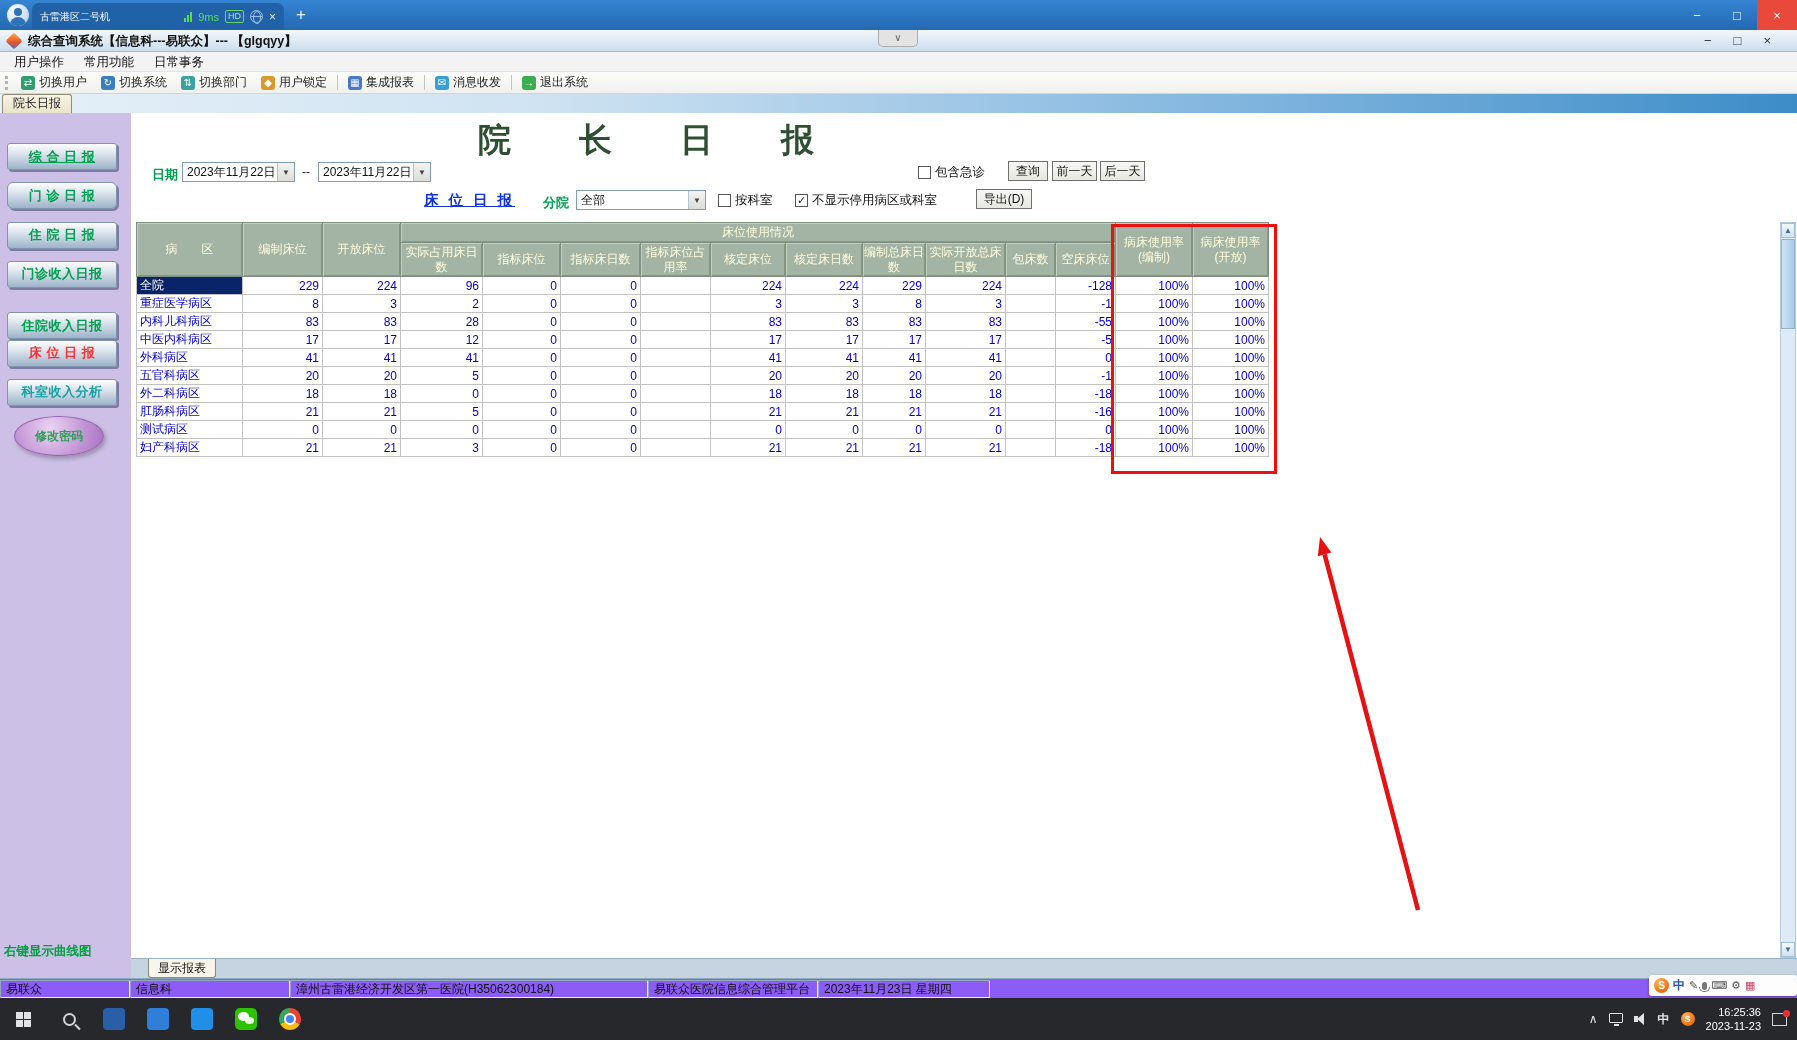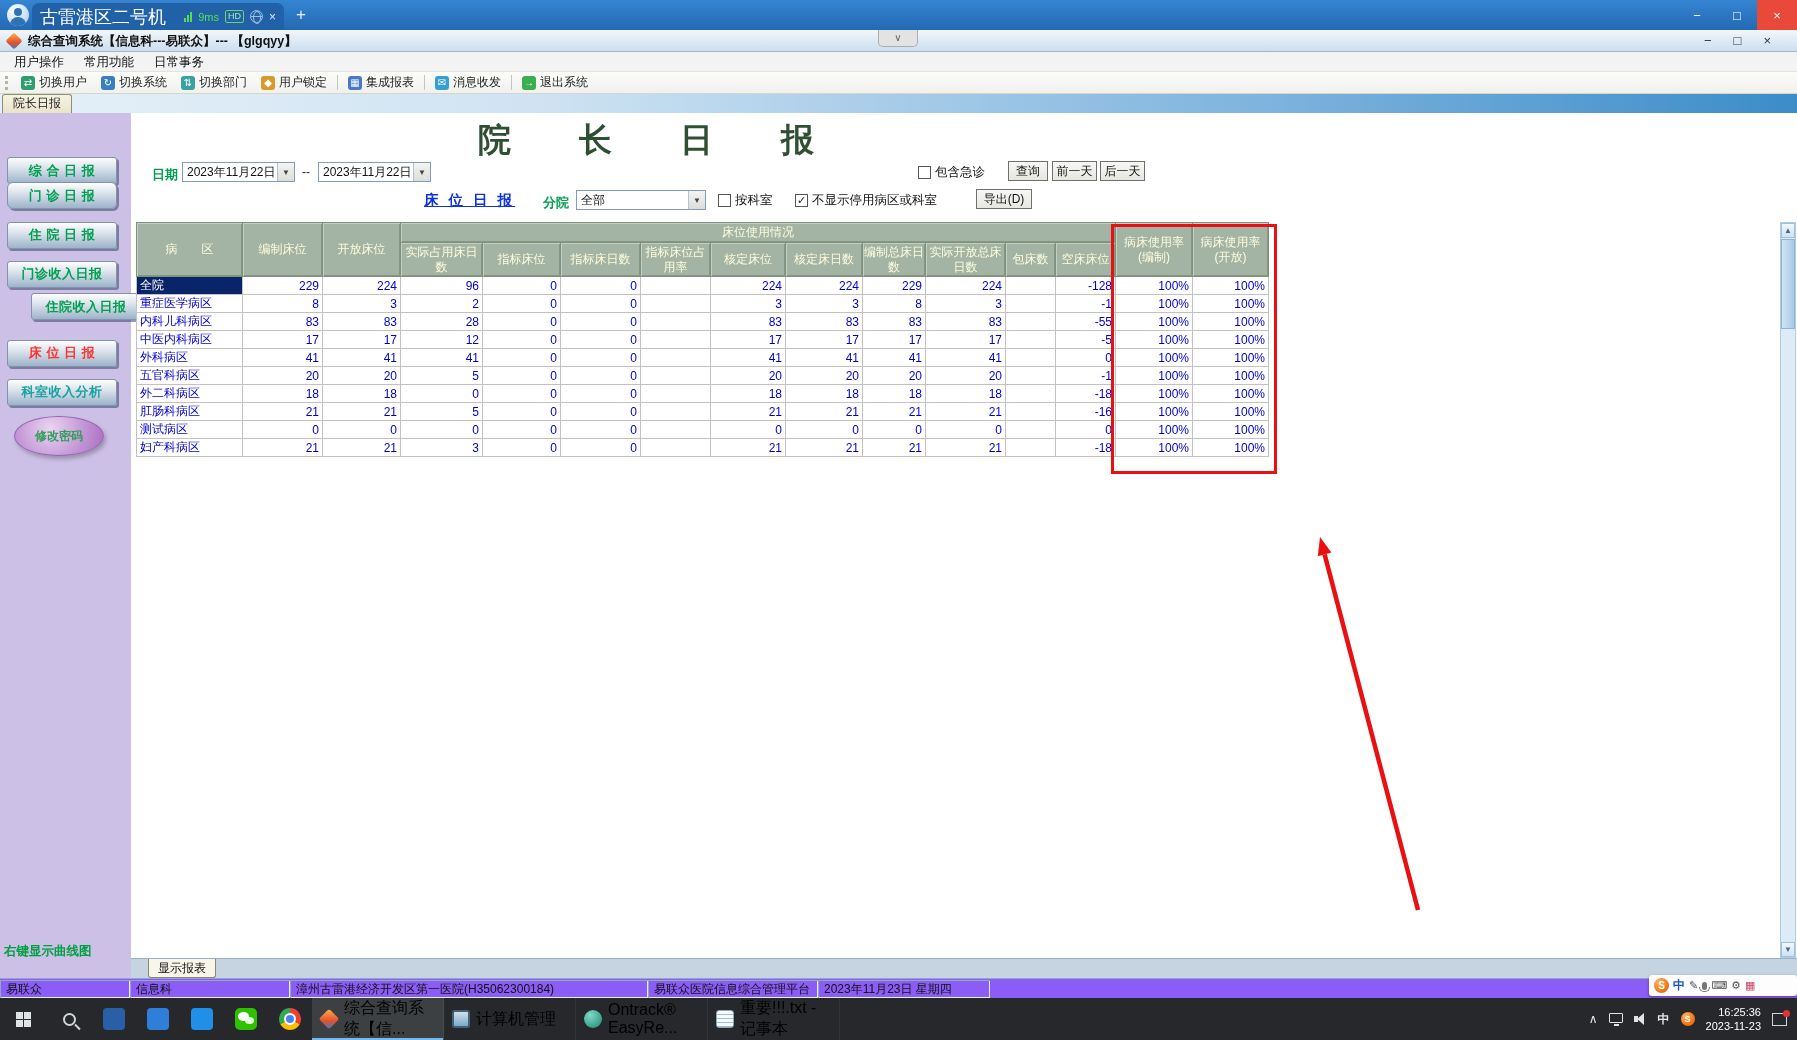--- a/index.html
+++ b/index.html
@@ -5,21 +5,21 @@
   *{box-sizing:border-box;margin:0;padding:0;}
   body{background:#555;font-family:"Liberation Sans","DejaVu Sans",sans-serif;}
   #screen{position:relative;width:1797px;height:1040px;background:#fff;overflow:hidden;}
 
   
   .remote-bar{position:absolute;left:0;top:0;width:1797px;height:30px;background:linear-gradient(#3585d2,#2468b2);}
   .rb-logo{position:absolute;left:7px;top:4px;width:22px;height:22px;border-radius:50%;background:radial-gradient(circle at 35% 30%,#ffffff,#cfe2f8 55%,#9cc0ea);overflow:hidden;}
   .rb-logo:before{content:"";position:absolute;left:7px;top:4px;width:8px;height:8px;border-radius:50%;background:#2e72b8;}
   .rb-logo:after{content:"";position:absolute;left:3px;top:13px;width:16px;height:10px;border-radius:8px 8px 0 0;background:#2e72b8;}
   .rb-tab{position:absolute;left:32px;top:3px;width:252px;height:27px;border-radius:7px 7px 0 0;background:#2061a8;display:flex;align-items:center;gap:6px;padding:0 8px;}
-  .rb-title{color:#fff;font-size:18px;white-space:nowrap;flex:1;overflow:hidden;}
+  .rb-title{color:#fff;font-size:10px;white-space:nowrap;flex:1;overflow:hidden;}
   .rb-signal{display:inline-flex;align-items:flex-end;gap:1px;height:10px;}
   .rb-signal i{display:block;width:2px;background:#52e052;}
   .rb-signal i:nth-child(1){height:4px;}.rb-signal i:nth-child(2){height:7px;}.rb-signal i:nth-child(3){height:10px;}
   .rb-latency{color:#52e052;font-size:11px;}
   .rb-hd{border:1px solid #6fd06f;color:#a8eca8;font-size:9px;border-radius:2px;padding:0 2px;line-height:11px;}
   .rb-globe{width:13px;height:13px;border-radius:50%;border:1px solid #bcd6ee;position:relative;opacity:.8;flex:none;}
   .rb-globe:before{content:"";position:absolute;left:50%;top:0;width:6px;height:11px;margin-left:-3px;border:1px solid #bcd6ee;border-radius:50%;}
   .rb-globe:after{content:"";position:absolute;left:0;top:5px;width:11px;border-top:1px solid #bcd6ee;}
   .rb-x{color:#dfeafa;font-size:12px;}
   .rb-plus{position:absolute;left:296px;top:3px;color:#e8f2fc;font-size:17px;line-height:24px;}
@@ -223,25 +223,25 @@
 
   <div class="tabstrip">
     <div class="doc-tab">院长日报</div>
   </div>
 
   <div class="main-bg"></div>
 
   <div class="sidebar">
     <div class="oval-btn">修改密码</div>
     <div class="side-hint">右键显示曲线图</div>
-  <div class="side-btn" style="top: 44px;">综 合 日 报</div>
+  <div class="side-btn" style="top: 30px; text-decoration: underline;">综 合 日 报</div>
       <div class="side-btn" style="top: 69.3px; border-radius: 6px;">门 诊 日 报</div>
       <div class="side-btn" style="top: 108.6px;">住 院 日 报</div>
       <div class="side-btn" style="top: 147.9px;">门诊收入日报</div>
-      <div class="side-btn" style="top: 180px; margin-left: 24px;">住院收入日报</div>
+      <div class="side-btn" style="top: 199px;">住院收入日报</div>
       <div class="side-btn active" style="top: 226.5px;">床 位 日 报</div>
       <div class="side-btn teal" style="top: 265.8px;">科室收入分析</div>
     </div>
 
   <div class="report-title">院长日报</div>
 
   <div class="lbl-green" style="left:152px;top:166px;">日期</div>
   <div class="combo" style="left:182px;top:162px;width:113px;">
     <span class="cv">2023年11月22日</span>
     <span class="ca">▼</span>
@@ -546,38 +546,20 @@
         <div class="pin">
           <span class="pic" style="background: rgb(31, 143, 232);"></span>
         </div>
         <div class="pin">
           <span class="wechat-ic"></span>
         </div>
         <div class="pin">
           <span class="chrome-ic"></span>
         </div>
       </div>
-    <div class="tb-apps">
-        <div class="tb-app active">
-          <span class="aic aic-query"></span>
-          <span class="albl">综合查询系统【信...</span>
-        </div>
-        <div class="tb-app">
-          <span class="aic aic-computer"></span>
-          <span class="albl">计算机管理</span>
-        </div>
-        <div class="tb-app">
-          <span class="aic aic-ontrack"></span>
-          <span class="albl">Ontrack® EasyRe...</span>
-        </div>
-        <div class="tb-app">
-          <span class="aic aic-notepad"></span>
-          <span class="albl">重要!!!.txt - 记事本</span>
-        </div>
-      </div>
     <div class="tb-tray">
       <span class="tray-ic">∧</span>
       <span class="mon"></span>
       <span class="spk"></span>
       <span class="tray-ic tray-ime">中</span>
       <span class="ime-logo small">S</span>
       <div class="tray-clock">
         <div>16:25:36</div>
         <div>2023-11-23</div>
       </div>

